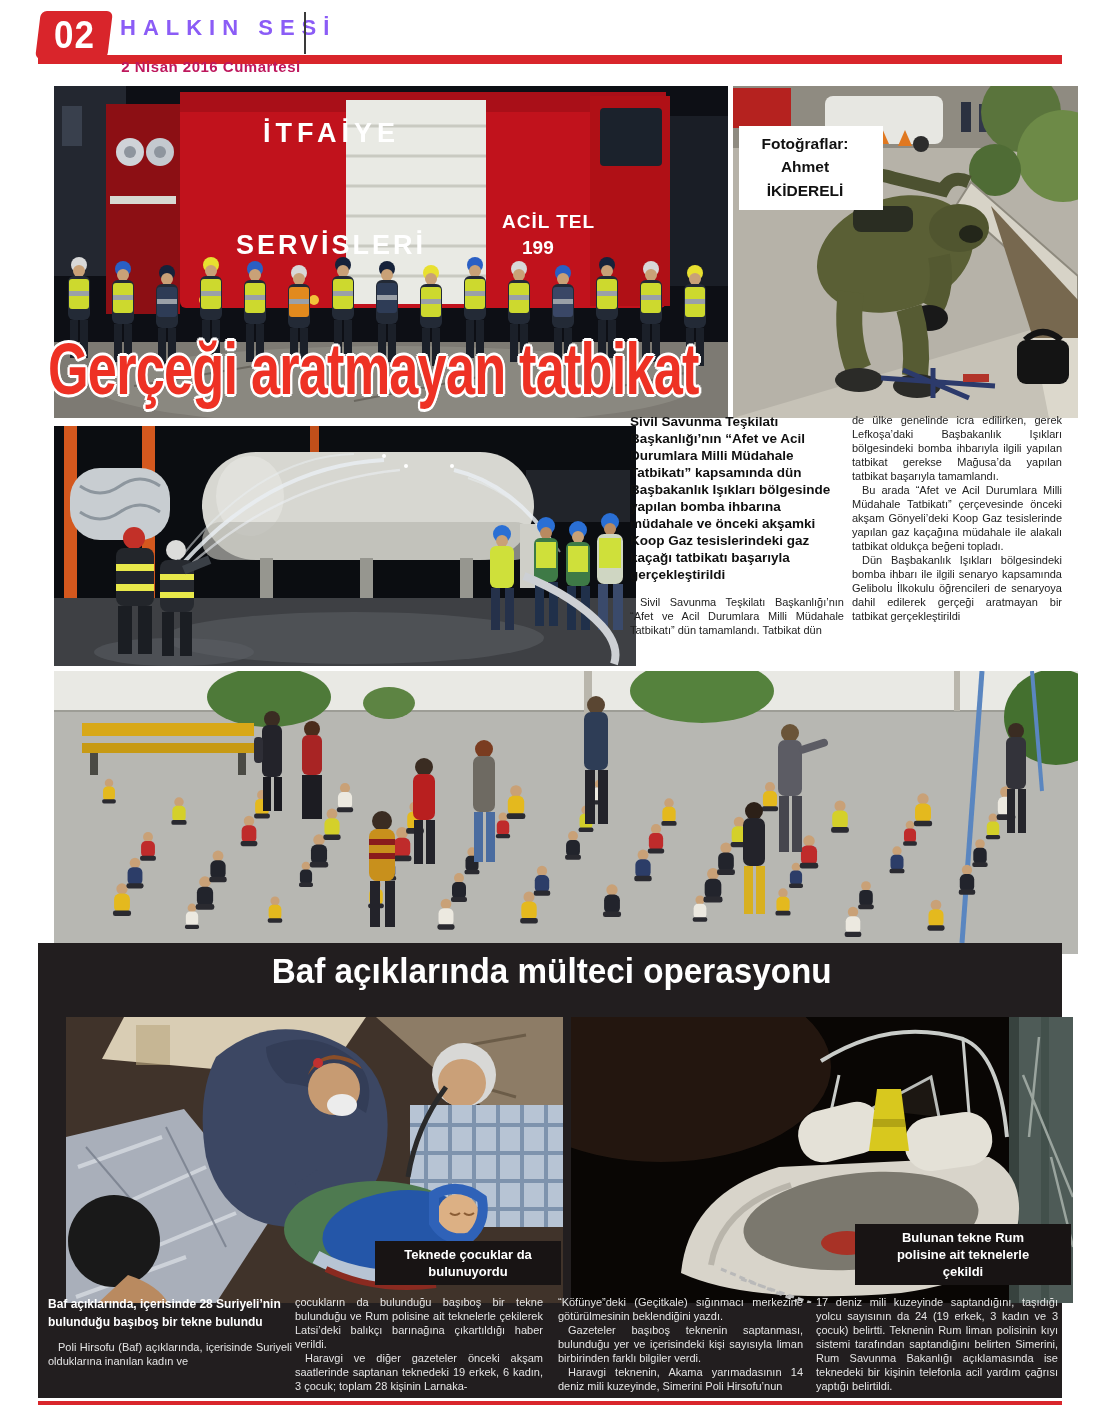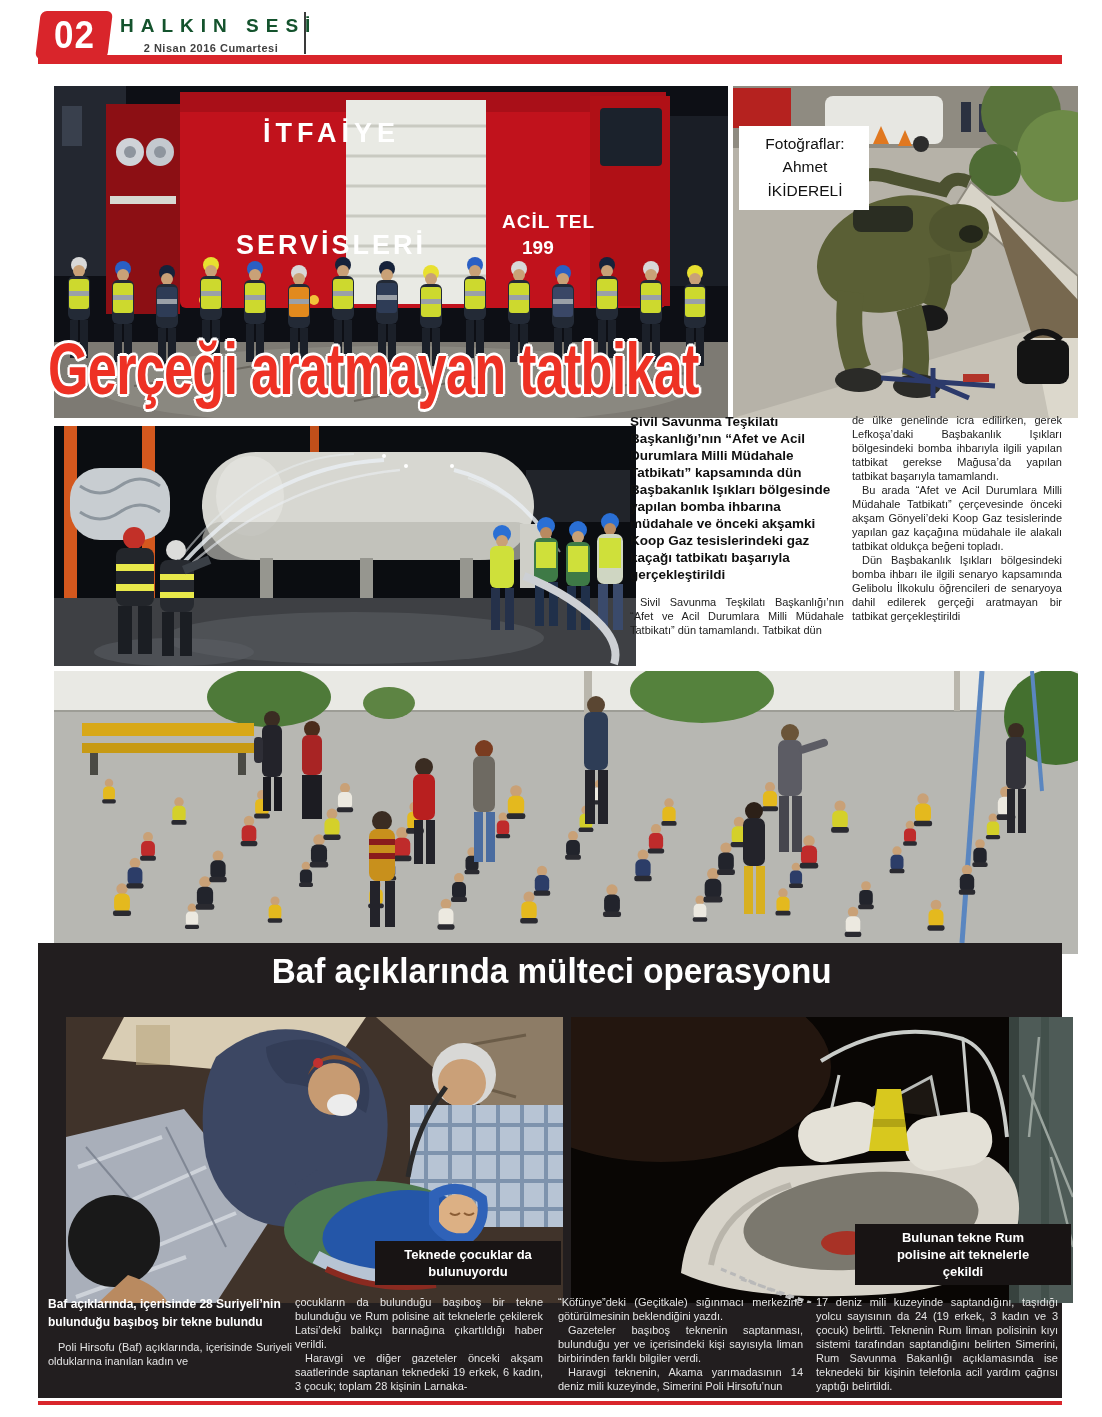--- a/index.html
+++ b/index.html
@@ -5,32 +5,32 @@
   html,body{margin:0;padding:0;background:#ffffff;}
   #page{position:relative;width:1102px;height:1417px;background:#fff;overflow:hidden;
         font-family:"Liberation Sans",sans-serif;color:#2a2a2a;}
   .abs{position:absolute;}
   
   .hdr-bar{left:38px;top:55px;width:1024px;height:9px;background:#d9252b;}
   .pagenum-box{left:38px;top:11px;width:72px;height:48px;background:#d9252b;border-radius:6px;
                transform:skewX(-7deg);display:flex;align-items:center;justify-content:center;}
   .pagenum-box span{transform:skewX(7deg) scaleY(1.1);color:#fff;font-weight:bold;font-size:35px;letter-spacing:1px;}
   .masthead{left:120px;top:15px;width:182px;text-align:center;}
-  .masthead-title{font-weight:bold;font-size:19px;letter-spacing:7px;color:#14532d;white-space:nowrap;}
-  .masthead-date{font-weight:bold;font-size:11px;color:#404040;margin-top:5px;letter-spacing:.5px;}
+  .masthead-title{font-weight:bold;font-size:22px;letter-spacing:7px;color:#8b5cf6;white-space:nowrap;}
+  .masthead-date{font-weight:bold;font-size:15px;color:#be185d;margin-top:17px;letter-spacing:.5px;}
   .masthead-divider{left:304px;top:12px;width:2px;height:42px;background:#3a3a3a;}
   
   figure{margin:16px;padding:0;}
   figure svg{display:block;width:100%;height:100%;}
   .ph1{left:38px;top:70px;width:674px;height:332px;}
   .ph2{left:717px;top:70px;width:345px;height:332px;}
   .ph3{left:38px;top:410px;width:582px;height:240px;}
   .ph4{left:38px;top:655px;width:1024px;height:283px;}
-  .credit-box{left:6px;top:40px;width:128px;background:#fff;text-align:center;padding:6px 0 8px 2px;
-              font-weight:normal;font-size:15.5px;line-height:1.5;color:#111;}
+  .credit-box{left:6px;top:40px;width:128px;background:#fff;text-align:center;padding:6px 14px 8px 2px;
+              font-weight:bold;font-size:15.5px;line-height:1.5;color:#111;}
   
   .headline{left:48px;top:327px;width:800px;margin:0;z-index:6;white-space:nowrap;}
   .headline span{display:inline-block;transform:scaleX(.78) scaleY(1.08);transform-origin:left top;
       font-size:67px;font-weight:bold;letter-spacing:-1px;color:#ee3124;
       text-shadow:-3px 0 #fff,3px 0 #fff,0 -3px #fff,0 3px #fff,-2px -2px #fff,2px -2px #fff,-2px 2px #fff,2px 2px #fff;}
   
   .lead-col{left:630px;top:413px;width:214px;}
   .lead{font-weight:bold;font-size:13.5px;line-height:17px;color:#101010;text-align:left;margin:0;}
   .bodytxt{font-size:11px;line-height:14px;text-align:justify;color:#222;margin:0;}
   .lead-col .bodytxt{margin-top:12px;}

